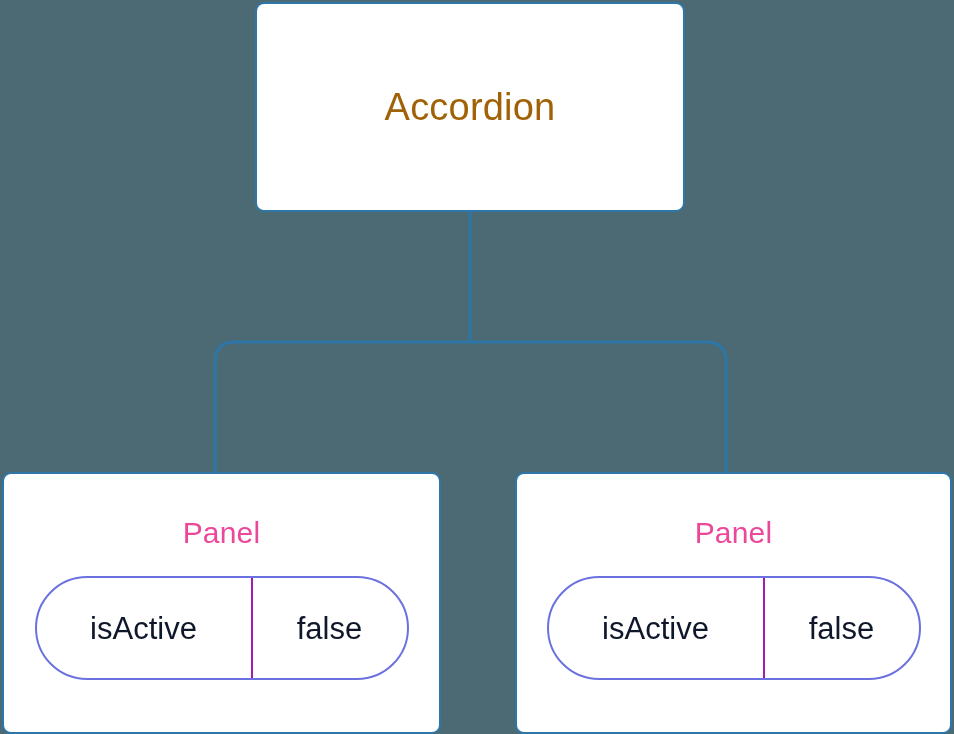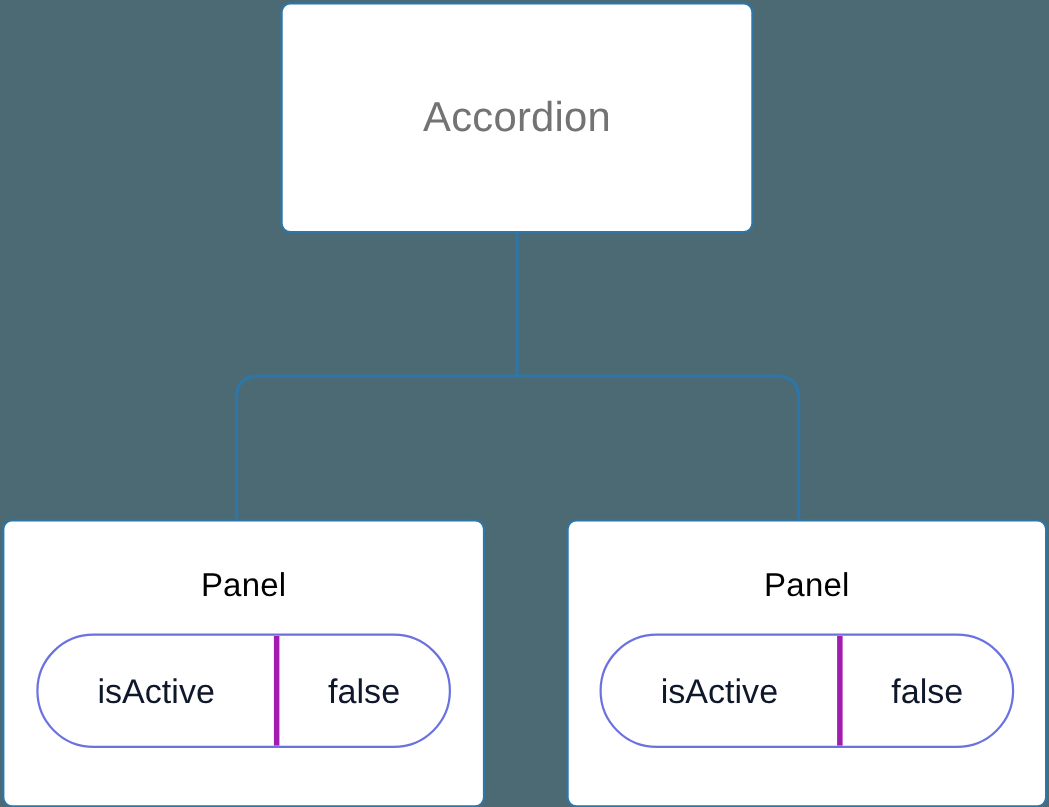--- a/index.html
+++ b/index.html
@@ -45,37 +45,37 @@
   .node-root {
     left: 255px;
     top: 2px;
     width: 430px;
     height: 210px;
     justify-content: center;
   }
   .node-root .node-title {
     font-size: 38px;
     line-height: 1;
-    color: #737373;
+    color: #a16207;
     letter-spacing: 0.2px;
   }
 
   
   .node-leaf {
     top: 472px;
     height: 262px;
     padding-top: 44px;
   }
   .node-leaf-left  { left: 2px;   width: 439px; }
   .node-leaf-right { left: 515px; width: 437px; }
 
   .node-leaf .node-title {
     font-size: 30px;
     line-height: 1;
-    color: #000000;
+    color: #ec4899;
     letter-spacing: 0.2px;
   }
 
   .node-title {
     font-weight: 400;
     text-align: center;
     white-space: nowrap;
   }
 
   
@@ -84,21 +84,21 @@
     margin-top: 28px;
     height: 104px;
     border: 2px solid #6b72e0;
     border-radius: 52px;
     background: #ffffff;
     display: flex;
     align-items: stretch;
     overflow: hidden;
   }
   .pill-left  { width: 214px; }
-  .pill-right { width: 154px; border-left: 5px solid #a21caf; }
+  .pill-right { width: 154px; border-left: 2px solid #a21caf; }
   .pill-cell {
     display: flex;
     align-items: center;
     justify-content: center;
     font-size: 31px;
     color: #0f172a;
     line-height: 1;
     white-space: nowrap;
   }
 </style>

